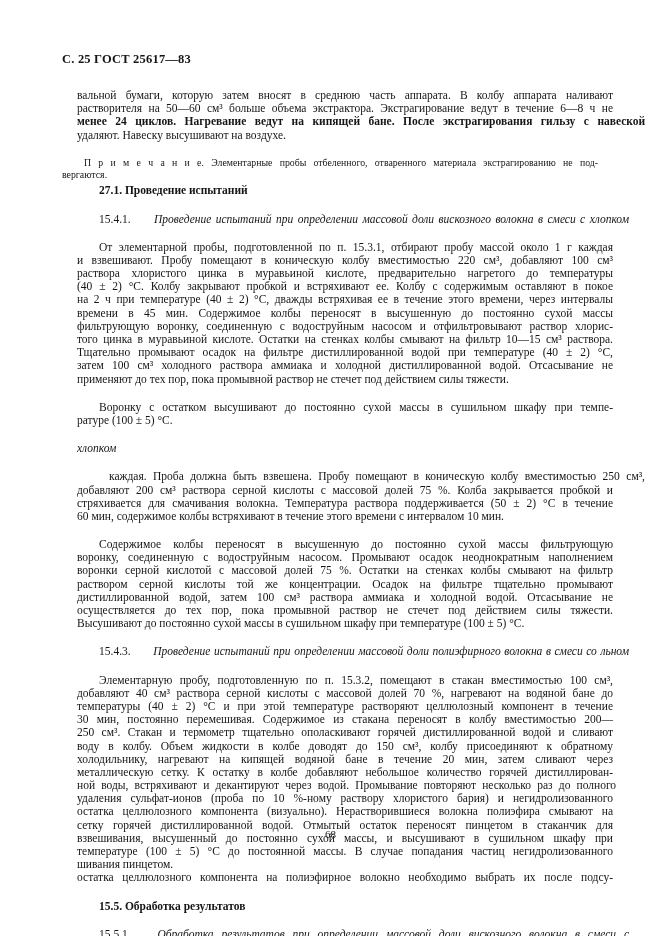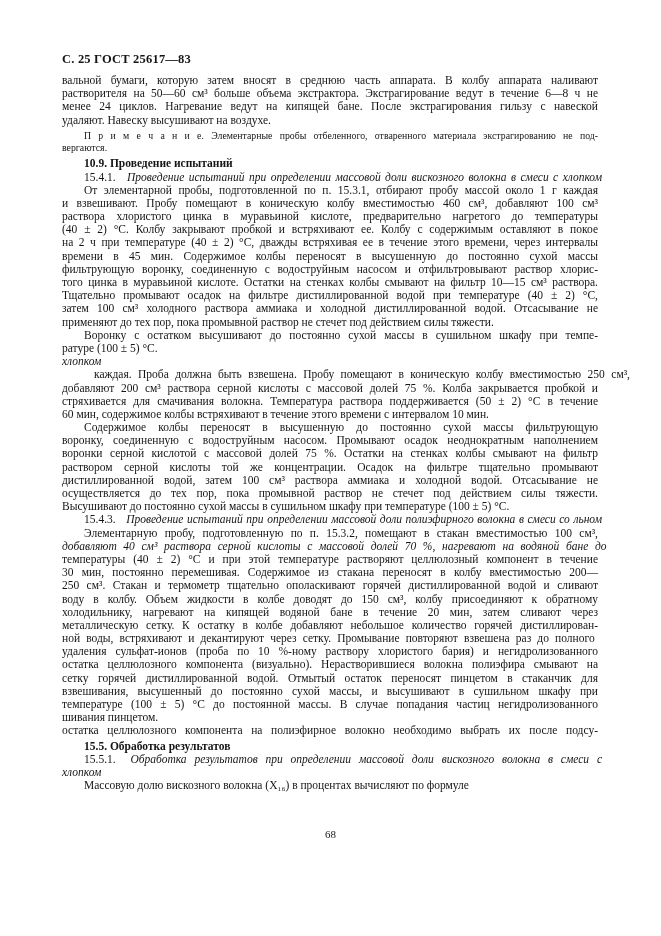--- a/index.html
+++ b/index.html
@@ -12,70 +12,70 @@
     overflow:hidden;
   }
   .doc-header{
     position:absolute;left:62px;top:52px;
     font-size:12.5px;font-weight:bold;letter-spacing:.2px;
     white-space:nowrap;
   }
   .content{
     position:absolute;left:62px;top:74px;width:536px;
   }
-  .block{margin:0;}
+  .block{margin:15px;}
   .ln{
     font-size:11.5px;
     line-height:13.2px;height:13.2px;
     white-space:nowrap;
     overflow:visible;
   }
   .ln.ind{padding-left:22px;}
   .ln-text{
     display:inline-block;
     white-space:nowrap;
     transform-origin:0 50%;
   }
   .note{margin:3px 0 3px 0;}
   .note .ln{font-size:9.8px;line-height:12.3px;height:12.3px;}
   .heading-bold{margin-top:2px;}
   .heading-bold .ln{font-weight:bold;}
   .heading-italic .ln-text{font-style:italic;}
-  .heading-italic .num{font-style:normal;padding-right:7px;}
+  .heading-italic .num{font-style:normal;padding-right:19px;}
   .page-number{
     position:absolute;left:0;top:828px;width:100%;
     text-align:center;font-size:11px;
   }
 </style>
 </head>
 <body>
 
 <div class="page">
   <div class="doc-header">С. 25 ГОСТ 25617—83</div>
 
   <div class="content">
       <div class="block paragraph">
         <div class="ln jl"><span class="ln-text" style="word-spacing: 6.3099px;">вальной бумаги, которую затем вносят в среднюю часть аппарата. В колбу аппарата наливают</span></div>
         <div class="ln jl"><span class="ln-text" style="word-spacing: 3.45553px;">растворителя на 50—60 см³ больше объема экстрактора. Экстрагирование ведут в течение 6—8 ч не</span></div>
-        <div class="ln jl"><span class="ln-text" style="word-spacing: 5.59635px;">менее 24 циклов. Нагревание ведут на кипящей бане. После экстрагирования гильзу с навеской</span></div>
+        <div class="ln jl"><span class="ln-text" style="word-spacing: 5.59635px; font-weight: bold;">менее 24 циклов. Нагревание ведут на кипящей бане. После экстрагирования гильзу с навеской</span></div>
         <div class="ln"><span class="ln-text">удаляют. Навеску высушивают на воздухе.</span></div>
       </div>
       <div class="block note">
         <div class="ln jl ind"><span class="ln-text" style="word-spacing: 4.83824px;">П р и м е ч а н и е. Элементарные пробы отбеленного, отваренного материала экстрагированию не под-</span></div>
         <div class="ln"><span class="ln-text">вергаются.</span></div>
       </div>
       <div class="block heading-bold">
-        <div class="ln ind"><span class="ln-text">10.9. Проведение испытаний</span></div>
+        <div class="ln ind"><span class="ln-text">27.1. Проведение испытаний</span></div>
       </div>
       <div class="block heading-italic">
         <div class="ln jl ind"><span class="ln-text" style="word-spacing: 1.55729px;"><span class="num">15.4.1. </span><span class="tx">Проведение испытаний при определении массовой доли вискозного волокна в смеси с хлопком</span></span></div>
       </div>
       <div class="block paragraph">
         <div class="ln jl ind"><span class="ln-text" style="word-spacing: 3.60216px;">От элементарной пробы, подготовленной по п. 15.3.1, отбирают пробу массой около 1 г каждая</span></div>
-        <div class="ln jl"><span class="ln-text" style="word-spacing: 5.55859px;">и взвешивают. Пробу помещают в коническую колбу вместимостью 460 см³, добавляют 100 см³</span></div>
+        <div class="ln jl"><span class="ln-text" style="word-spacing: 5.55859px;">и взвешивают. Пробу помещают в коническую колбу вместимостью 220 см³, добавляют 100 см³</span></div>
         <div class="ln jl"><span class="ln-text" style="word-spacing: 8.57639px;">раствора хлористого цинка в муравьиной кислоте, предварительно нагретого до температуры</span></div>
         <div class="ln jl"><span class="ln-text" style="word-spacing: 3.9625px;">(40 ± 2) °С. Колбу закрывают пробкой и встряхивают ее. Колбу с содержимым оставляют в покое</span></div>
         <div class="ln jl"><span class="ln-text" style="word-spacing: 2.66268px;">на 2 ч при температуре (40 ± 2) °С, дважды встряхивая ее в течение этого времени, через интервалы</span></div>
         <div class="ln jl"><span class="ln-text" style="word-spacing: 7.38411px;">времени в 45 мин. Содержимое колбы переносят в высушенную до постоянно сухой массы</span></div>
         <div class="ln jl"><span class="ln-text" style="word-spacing: 4.73611px;">фильтрующую воронку, соединенную с водоструйным насосом и отфильтровывают раствор хлорис-</span></div>
         <div class="ln jl"><span class="ln-text" style="word-spacing: 2.51116px;">того цинка в муравьиной кислоте. Остатки на стенках колбы смывают на фильтр 10—15 см³ раствора.</span></div>
         <div class="ln jl"><span class="ln-text" style="word-spacing: 5.10547px;">Тщательно промывают осадок на фильтре дистиллированной водой при температуре (40 ± 2) °С,</span></div>
         <div class="ln jl"><span class="ln-text" style="word-spacing: 5.35511px;">затем 100 см³ холодного раствора аммиака и холодной дистиллированной водой. Отсасывание не</span></div>
         <div class="ln"><span class="ln-text">применяют до тех пор, пока промывной раствор не стечет под действием силы тяжести.</span></div>
       </div>
@@ -99,28 +99,28 @@
         <div class="ln jl"><span class="ln-text" style="word-spacing: 8.48906px;">раствором серной кислоты той же концентрации. Осадок на фильтре тщательно промывают</span></div>
         <div class="ln jl"><span class="ln-text" style="word-spacing: 7.04545px;">дистиллированной водой, затем 100 см³ раствора аммиака и холодной водой. Отсасывание не</span></div>
         <div class="ln jl"><span class="ln-text" style="word-spacing: 6.78255px;">осуществляется до тех пор, пока промывной раствор не стечет под действием силы тяжести.</span></div>
         <div class="ln"><span class="ln-text">Высушивают до постоянно сухой массы в сушильном шкафу при температуре (100 ± 5) °С.</span></div>
       </div>
       <div class="block heading-italic">
         <div class="ln jl ind"><span class="ln-text" style="word-spacing: 0.690104px;"><span class="num">15.4.3. </span><span class="tx">Проведение испытаний при определении массовой доли полиэфирного волокна в смеси со льном</span></span></div>
       </div>
       <div class="block paragraph">
         <div class="ln jl ind"><span class="ln-text" style="word-spacing: 4.42756px;">Элементарную пробу, подготовленную по п. 15.3.2, помещают в стакан вместимостью 100 см³,</span></div>
-        <div class="ln jl"><span class="ln-text" style="word-spacing: 3.7625px; font-style: italic;">добавляют 40 см³ раствора серной кислоты с массовой долей 70 %, нагревают на водяной бане до</span></div>
+        <div class="ln jl"><span class="ln-text" style="word-spacing: 3.7625px;">добавляют 40 см³ раствора серной кислоты с массовой долей 70 %, нагревают на водяной бане до</span></div>
         <div class="ln jl"><span class="ln-text" style="word-spacing: 5.05769px;">температуры (40 ± 2) °С и при этой температуре растворяют целлюлозный компонент в течение</span></div>
         <div class="ln jl"><span class="ln-text" style="word-spacing: 5.31108px;">30 мин, постоянно перемешивая. Содержимое из стакана переносят в колбу вместимостью 200—</span></div>
         <div class="ln jl"><span class="ln-text" style="word-spacing: 4.49432px;">250 см³. Стакан и термометр тщательно ополаскивают горячей дистиллированной водой и сливают</span></div>
         <div class="ln jl"><span class="ln-text" style="word-spacing: 6.04799px;">воду в колбу. Объем жидкости в колбе доводят до 150 см³, колбу присоединяют к обратному</span></div>
         <div class="ln jl"><span class="ln-text" style="word-spacing: 7.6875px;">холодильнику, нагревают на кипящей водяной бане в течение 20 мин, затем сливают через</span></div>
         <div class="ln jl"><span class="ln-text" style="word-spacing: 4.81562px;">металлическую сетку. К остатку в колбе добавляют небольшое количество горячей дистиллирован-</span></div>
-        <div class="ln jl"><span class="ln-text" style="word-spacing: 3.26562px;">ной воды, встряхивают и декантируют через сетку. Промывание повторяют взвешена раз до полного</span></div>
+        <div class="ln jl"><span class="ln-text" style="word-spacing: 3.26562px;">ной воды, встряхивают и декантируют через водой. Промывание повторяют несколько раз до полного</span></div>
         <div class="ln jl"><span class="ln-text" style="word-spacing: 6.05312px;">удаления сульфат-ионов (проба по 10 %-ному раствору хлористого бария) и негидролизованного</span></div>
         <div class="ln jl"><span class="ln-text" style="word-spacing: 6.07227px;">остатка целлюлозного компонента (визуально). Нерастворившиеся волокна полиэфира смывают на</span></div>
         <div class="ln jl"><span class="ln-text" style="word-spacing: 6.54375px;">сетку горячей дистиллированной водой. Отмытый остаток переносят пинцетом в стаканчик для</span></div>
         <div class="ln jl"><span class="ln-text" style="word-spacing: 6.36932px;">взвешивания, высушенный до постоянно сухой массы, и высушивают в сушильном шкафу при</span></div>
         <div class="ln jl"><span class="ln-text" style="word-spacing: 5.35547px;">температуре (100 ± 5) °С до постоянной массы. В случае попадания частиц негидролизованного</span></div>
         <div class="ln"><span class="ln-text">шивания пинцетом.</span></div>
         <div class="ln jl"><span class="ln-text" style="word-spacing: 5.77969px;">остатка целлюлозного компонента на полиэфирное волокно необходимо выбрать их после подсу-</span></div>
       </div>
       <div class="block heading-bold">
         <div class="ln ind"><span class="ln-text">15.5. Обработка результатов</span></div>

